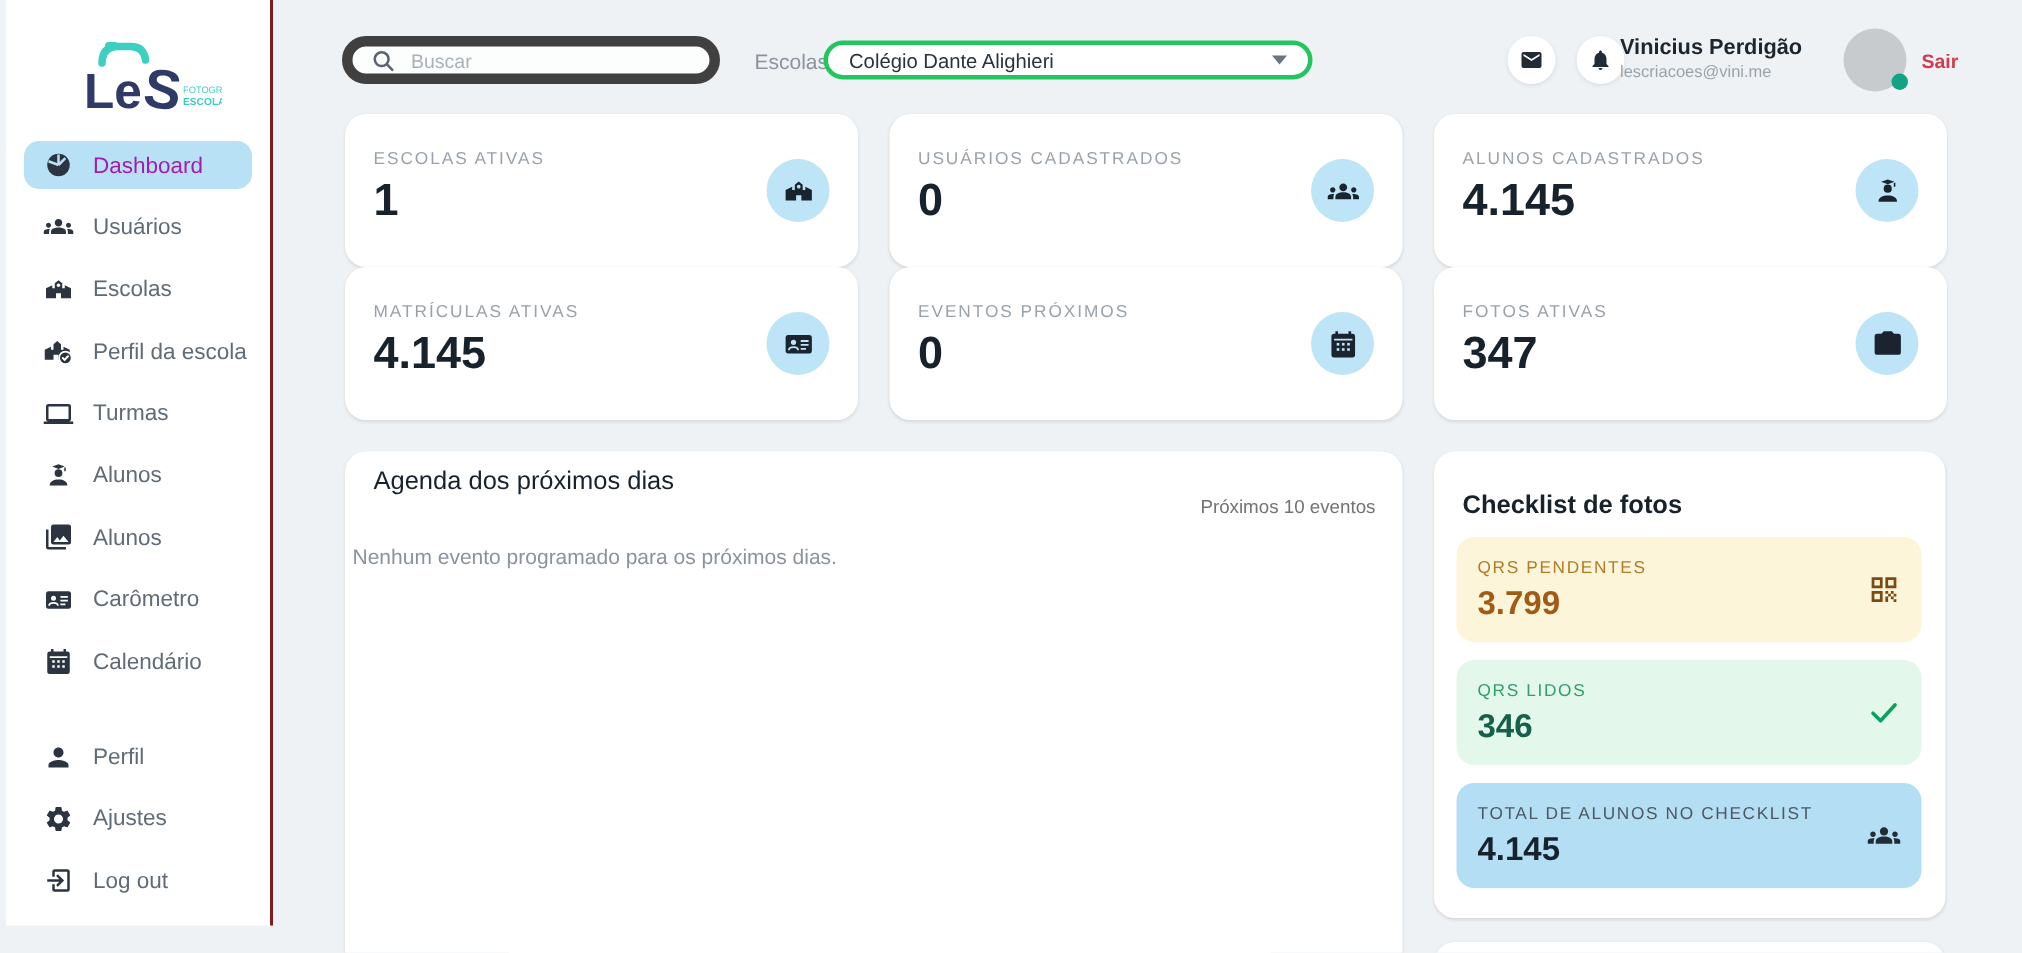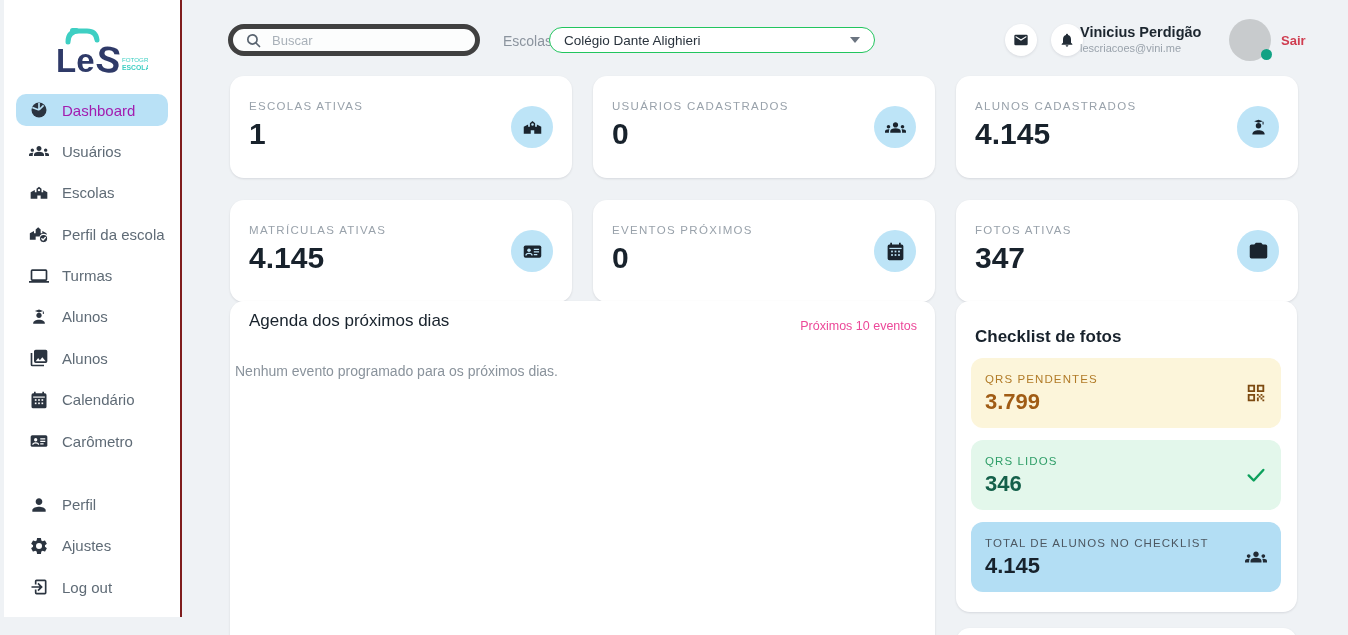--- a/index.html
+++ b/index.html
@@ -9,47 +9,47 @@
   
   .sidebar{position:absolute;left:4px;top:0;width:178px;height:617px;background:#fff;border-right:2px solid #7f1d1d;box-sizing:border-box}
   .logo-wrap{padding:22px 0 14px 36px}
   .nav{padding:0}
   .nav-item{display:flex;align-items:center;height:32px;margin:0 12px 9.4px 12px;padding:0 0 0 13px;border-radius:10px;color:#5f6b76;font-size:15px;cursor:pointer}
   .nav-item .ic{width:20px;height:20px;margin-right:13px;color:#2b3440;flex:0 0 auto}
   .nav-item.active{background:#b9e1f6;color:#a21caf}
   .nav-spacer{height:22px}
 
   
-  .search-box{position:absolute;left:228px;top:24px;width:252px;height:32px;border:5px solid #404040;border-radius:17px;background:#fcfdfd;display:flex;align-items:center;padding:0 12px;box-sizing:border-box}
+  .search-box{position:absolute;left:228px;top:24px;width:252px;height:32px;border:7px solid #404040;border-radius:17px;background:#fcfdfd;display:flex;align-items:center;padding:0 12px;box-sizing:border-box}
   .search-box .ic{width:17px;height:17px;color:#596470;margin-right:8px;flex:0 0 auto}
   .search-box input{border:none;outline:none;background:transparent;font-family:"Liberation Sans",sans-serif;font-size:13px;color:#333d46;width:100%}
   .search-box input::placeholder{color:#a9b1b9}
   .school-label{position:absolute;left:503px;top:33px;font-size:14px;color:#8b949e}
-  .school-select{position:absolute;left:549px;top:27px;width:326px;height:26px;border:1px solid #22c55e;border-radius:14px;background:#fff;display:flex;align-items:center;justify-content:space-between;padding:0 14px;box-sizing:border-box;font-size:13.5px;color:#2a333d;cursor:pointer}
+  .school-select{position:absolute;left:549px;top:27px;width:326px;height:26px;border:3px solid #22c55e;border-radius:14px;background:#fff;display:flex;align-items:center;justify-content:space-between;padding:0 14px;box-sizing:border-box;font-size:13.5px;color:#2a333d;cursor:pointer}
   .caret{width:0;height:0;border-left:5px solid transparent;border-right:5px solid transparent;border-top:6px solid #6b7480}
   .round-btn{position:absolute;top:24px;width:32px;height:32px;border-radius:50%;background:#fff;box-shadow:0 1px 3px rgba(16,24,40,.10);display:flex;align-items:center;justify-content:center;cursor:pointer}
   .round-btn .ic{width:16px;height:16px;color:#222c36}
   .user-info{position:absolute;left:1080px;top:24px;width:140px;text-align:left}
   .user-name{font-size:14.5px;font-weight:bold;color:#1c262f;line-height:17px}
   .user-email{font-size:11px;color:#9aa3ac;line-height:14px}
   .avatar{position:absolute;left:1229px;top:19px;width:42px;height:42px;border-radius:50%;background:#c8cbcd;cursor:pointer}
   .online-dot{position:absolute;right:-1px;bottom:1px;width:11px;height:11px;border-radius:50%;background:#12a284}
   .sair{position:absolute;left:1281px;top:33px;font-size:13px;font-weight:bold;color:#cf3d50;cursor:pointer}
 
   
-  .stats{position:absolute;left:230px;top:76px;display:grid;grid-template-columns:repeat(3,342px);gap:22px 21px}
+  .stats{position:absolute;left:230px;top:76px;display:grid;grid-template-columns:repeat(3,342px);gap:0 21px}
   .stat-card{position:relative;height:102px;background:#fff;border-radius:14px;box-shadow:0 1px 2px rgba(16,24,40,.05),0 1px 3px rgba(16,24,40,.06)}
   .stat-label{position:absolute;left:19px;top:24px;font-size:11.5px;letter-spacing:1.3px;color:#99a2ab}
   .stat-value{position:absolute;left:19px;top:41px;font-size:30px;font-weight:600;color:#18222c}
   .stat-icon{position:absolute;right:19px;top:30px;width:42px;height:42px;border-radius:50%;background:#bde4f7;display:flex;align-items:center;justify-content:center}
 
   
   .agenda-card{position:absolute;left:230px;top:301px;width:705px;height:360px;background:#fff;border-radius:14px;box-shadow:0 1px 2px rgba(16,24,40,.05),0 1px 3px rgba(16,24,40,.06);box-sizing:border-box}
   .agenda-title{position:absolute;left:19px;top:10px;font-size:17px;font-weight:normal;color:#18222c}
-  .agenda-sub{position:absolute;right:18px;top:18px;font-size:12.5px;color:#ec4899}
+  .agenda-sub{position:absolute;right:18px;top:30px;font-size:12.5px;color:#737373}
   .agenda-empty{position:absolute;left:5px;top:62px;font-size:14px;color:#8a939c}
 
   
   .checklist-card{position:absolute;left:956px;top:301px;width:341px;height:311px;background:#fff;border-radius:14px;box-shadow:0 1px 2px rgba(16,24,40,.05),0 1px 3px rgba(16,24,40,.06)}
   .checklist-title{position:absolute;left:19px;top:26px;font-size:17px;font-weight:bold;color:#18222c}
   .tile{position:absolute;left:15px;width:310px;height:70px;border-radius:12px;box-sizing:border-box}
   .tile-label{position:absolute;left:14px;top:15px;font-size:11.5px;letter-spacing:1.1px}
   .tile-value{position:absolute;left:14px;top:31px;font-size:22px;font-weight:bold}
   .tile .ic{position:absolute;right:14px;top:24px;width:22px;height:22px}
   .tile-yellow{top:57px;background:#fcf5da}
@@ -142,45 +142,45 @@
       <span class="ic">
         <svg viewBox="0 0 24 24" width="20" height="20" fill="currentColor">
             <path d="M22 16V4a2 2 0 0 0-2-2H8a2 2 0 0 0-2 2v12a2 2 0 0 0 2 2h12a2 2 0 0 0 2-2zm-11-4 2.03 2.71L16 11l4 5H8l3-4zM2 6v14a2 2 0 0 0 2 2h14v-2H4V6H2z"></path>
           </svg>
       </span>
       <span>Alunos</span>
     </div>
     <div class="nav-item">
       <span class="ic">
         <svg viewBox="0 0 24 24" width="20" height="20" fill="currentColor">
+            <rect x="2" y="5" width="20" height="14" rx="2"></rect>
+            <circle cx="8" cy="10.5" r="2" fill="#fff"></circle>
+            <path d="M4.5 16.5c0-1.5 1.8-2.3 3.5-2.3s3.5.8 3.5 2.3" fill="none" stroke="#fff" stroke-width="1.4"></path>
+            <path d="M13.5 9.5h6M13.5 12.5h6M13.5 15.5h4" stroke="#fff" stroke-width="1.4"></path>
+          </svg>
+      </span>
+      <span>Carômetro</span>
+    </div>
+    <div class="nav-item">
+      <span class="ic">
+        <svg viewBox="0 0 24 24" width="20" height="20" fill="currentColor">
             <path d="M19 4h-1V2h-2v2H8V2H6v2H5a2 2 0 0 0-2 2v14a2 2 0 0 0 2 2h14a2 2 0 0 0 2-2V6a2 2 0 0 0-2-2z"></path>
             <path d="M5 8.5h14" stroke="#fff" stroke-width="1.4"></path>
             <g fill="#fff">
               <rect x="7" y="11" width="2" height="2"></rect>
               <rect x="11" y="11" width="2" height="2"></rect>
               <rect x="15" y="11" width="2" height="2"></rect>
               <rect x="7" y="15" width="2" height="2"></rect>
               <rect x="11" y="15" width="2" height="2"></rect>
               <rect x="15" y="15" width="2" height="2"></rect>
             </g>
           </svg>
       </span>
       <span>Calendário</span>
     </div>
-    <div class="nav-item">
-      <span class="ic">
-        <svg viewBox="0 0 24 24" width="20" height="20" fill="currentColor">
-            <rect x="2" y="5" width="20" height="14" rx="2"></rect>
-            <circle cx="8" cy="10.5" r="2" fill="#fff"></circle>
-            <path d="M4.5 16.5c0-1.5 1.8-2.3 3.5-2.3s3.5.8 3.5 2.3" fill="none" stroke="#fff" stroke-width="1.4"></path>
-            <path d="M13.5 9.5h6M13.5 12.5h6M13.5 15.5h4" stroke="#fff" stroke-width="1.4"></path>
-          </svg>
-      </span>
-      <span>Carômetro</span>
-    </div>
 
     <div class="nav-spacer"></div>
 
     <div class="nav-item">
       <span class="ic">
         <svg viewBox="0 0 24 24" width="20" height="20" fill="currentColor">
             <path d="M12 12c2.21 0 4-1.79 4-4s-1.79-4-4-4-4 1.79-4 4 1.79 4 4 4zm0 2c-2.67 0-8 1.34-8 4v2h16v-2c0-2.66-5.33-4-8-4z"></path>
           </svg>
       </span>
       <span>Perfil</span>

